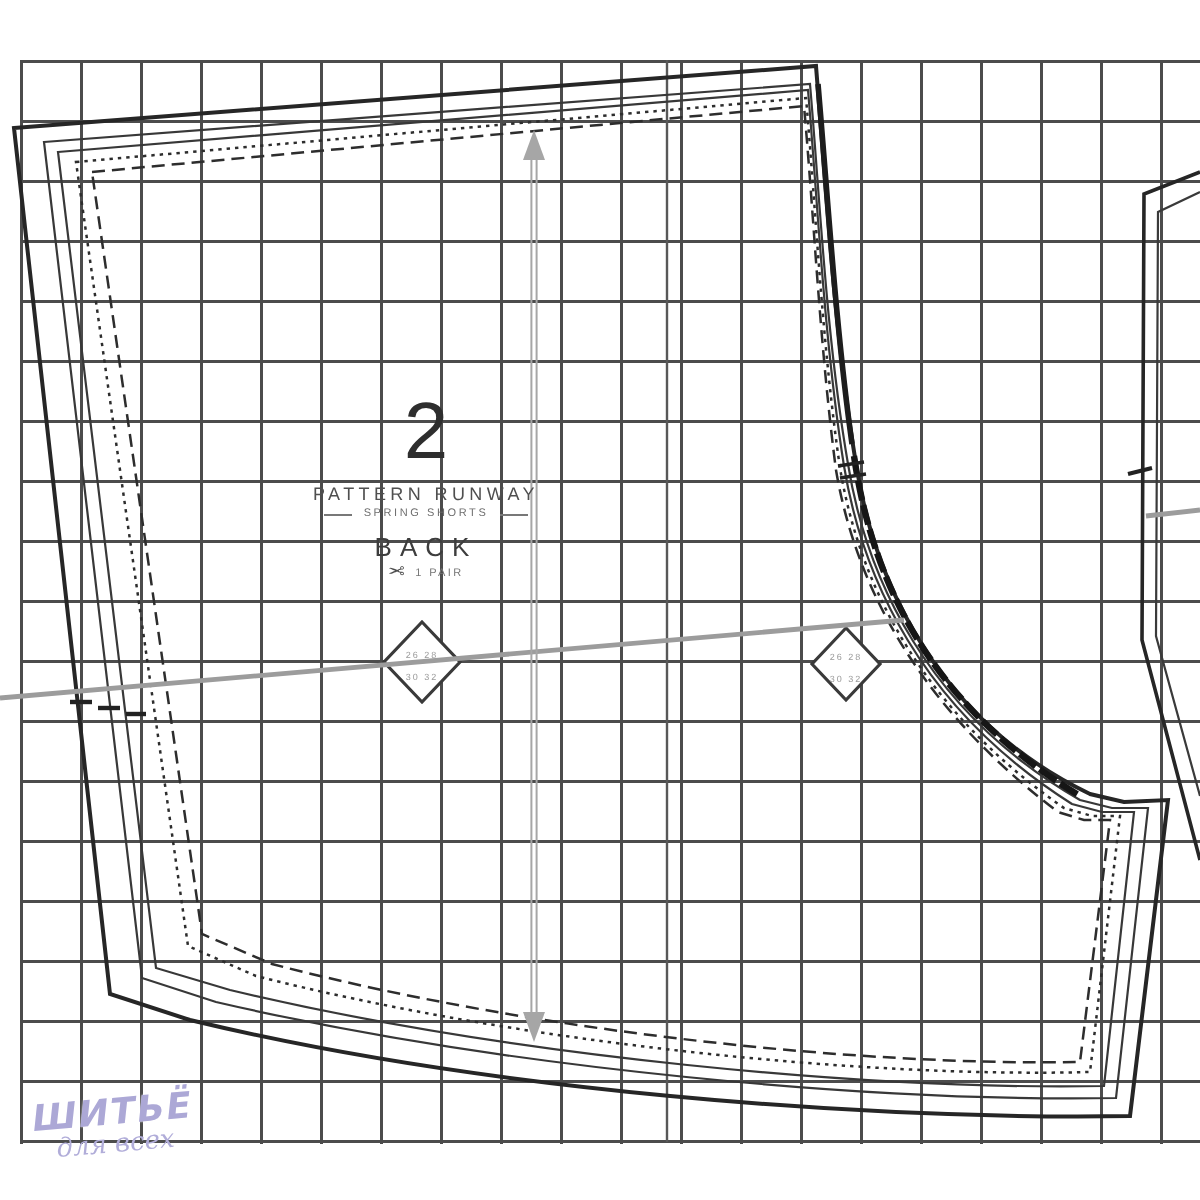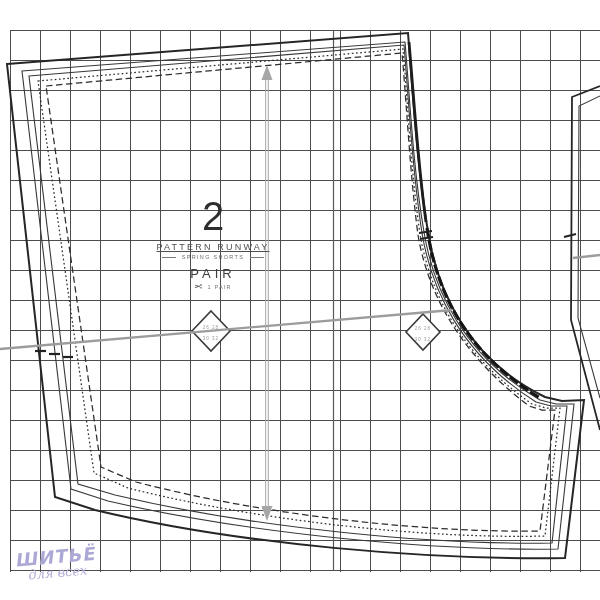--- a/index.html
+++ b/index.html
@@ -17,21 +17,21 @@
     background-size:30px 30px;
   }
   
   svg.draw{position:absolute;left:0;top:0;}
   
   .label-block{
     position:absolute;left:113px;top:194px;width:200px;
     text-align:center;color:#2f2f2f;
   }
   .piece-number{font-size:40px;line-height:44px;font-weight:400;color:#2e2e2e;}
-  .brand-row{margin-top:4px;font-size:9px;letter-spacing:2.2px;color:#4f4f4f;white-space:nowrap;text-decoration:underline;}
+  .brand-row{margin-top:4px;font-size:9px;letter-spacing:2.2px;color:#4f4f4f;white-space:nowrap;}
   .garment-row{margin-top:2px;display:flex;align-items:center;justify-content:center;gap:6px;}
   .garment-row .dash{width:14px;height:1px;background:#787878;}
   .garment-text{font-size:5.5px;letter-spacing:1.3px;color:#6f6f6f;white-space:nowrap;}
   .piece-name{margin-top:6px;font-size:13px;letter-spacing:4px;color:#3d3d3d;}
   .cut-row{margin-top:1px;display:flex;align-items:center;justify-content:center;gap:5px;}
   .scissors{font-size:10px;color:#4d4d4d;display:inline-block;transform:scaleX(-1);line-height:10px;}
   .cut-text{font-size:5.5px;letter-spacing:1.2px;color:#777;}
   
   .watermark{
     position:absolute;left:2px;top:546px;width:110px;text-align:center;
@@ -112,21 +112,21 @@
 </svg>
 
 <div class="label-block">
   <div class="piece-number">2</div>
   <div class="brand-row">PATTERN RUNWAY</div>
   <div class="garment-row">
     <span class="dash"></span>
     <span class="garment-text">SPRING SHORTS</span>
     <span class="dash"></span>
   </div>
-  <div class="piece-name">PAIR</div>
+  <div class="piece-name">BACK</div>
   <div class="cut-row">
     <span class="scissors">✂</span>
     <span class="cut-text">1 PAIR</span>
   </div>
 </div>
 
 <div class="watermark">
   <div class="wm1">ШИТЬЁ</div>
   <div class="wm2">для всех</div>
 </div>

